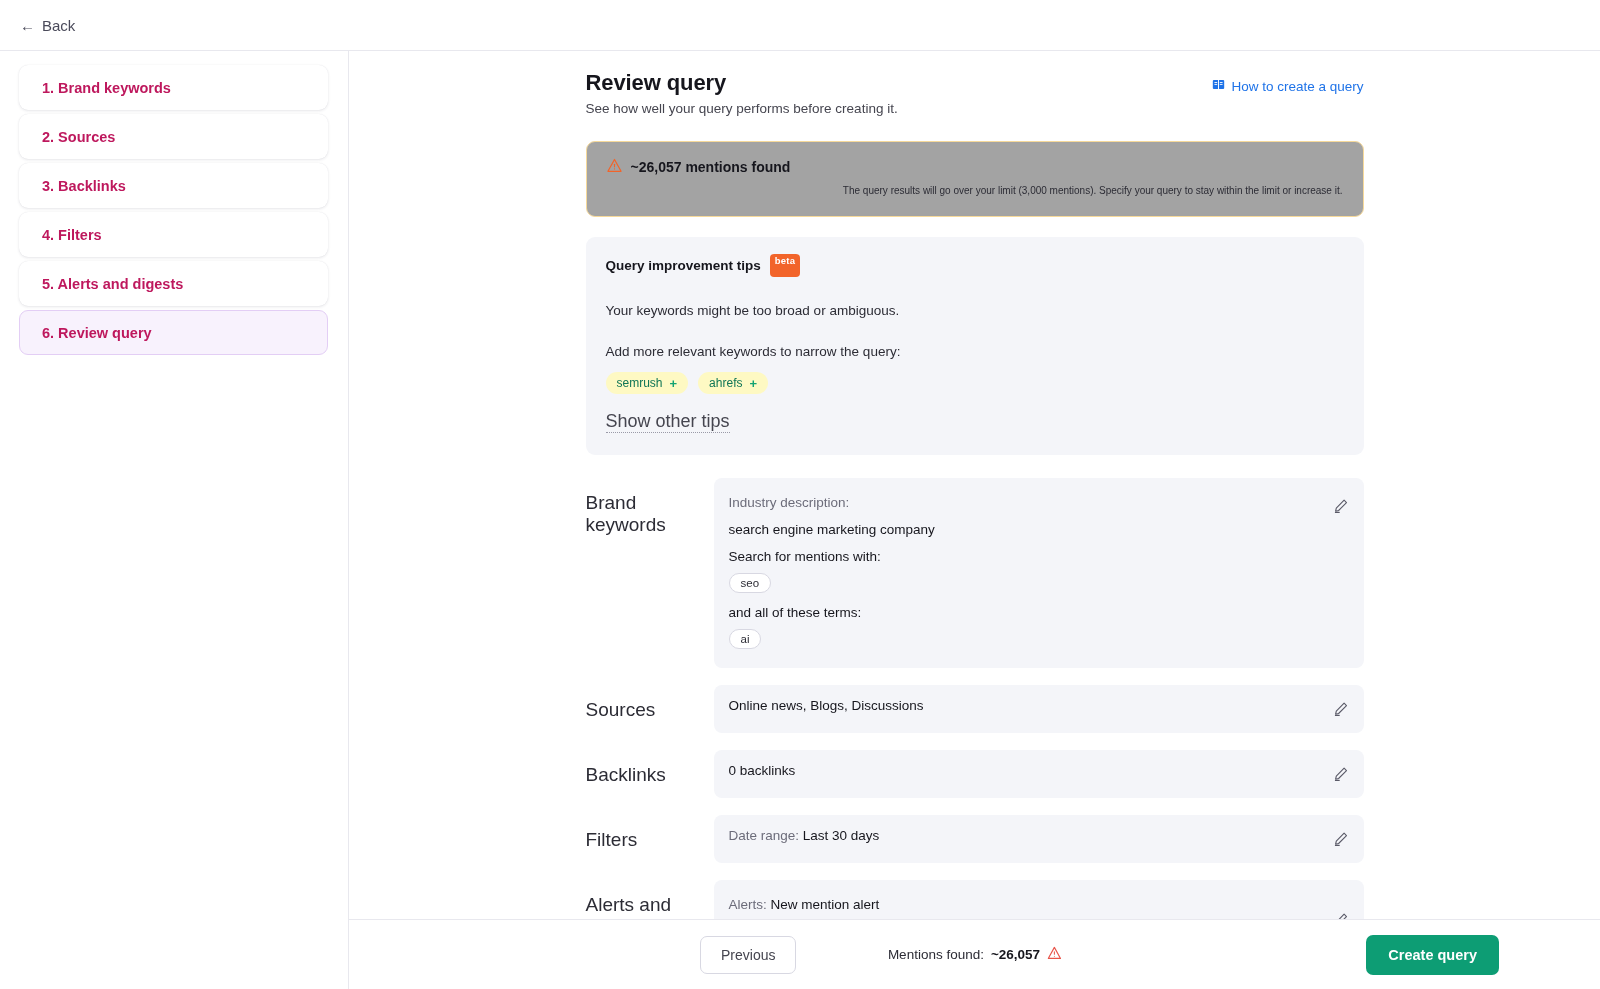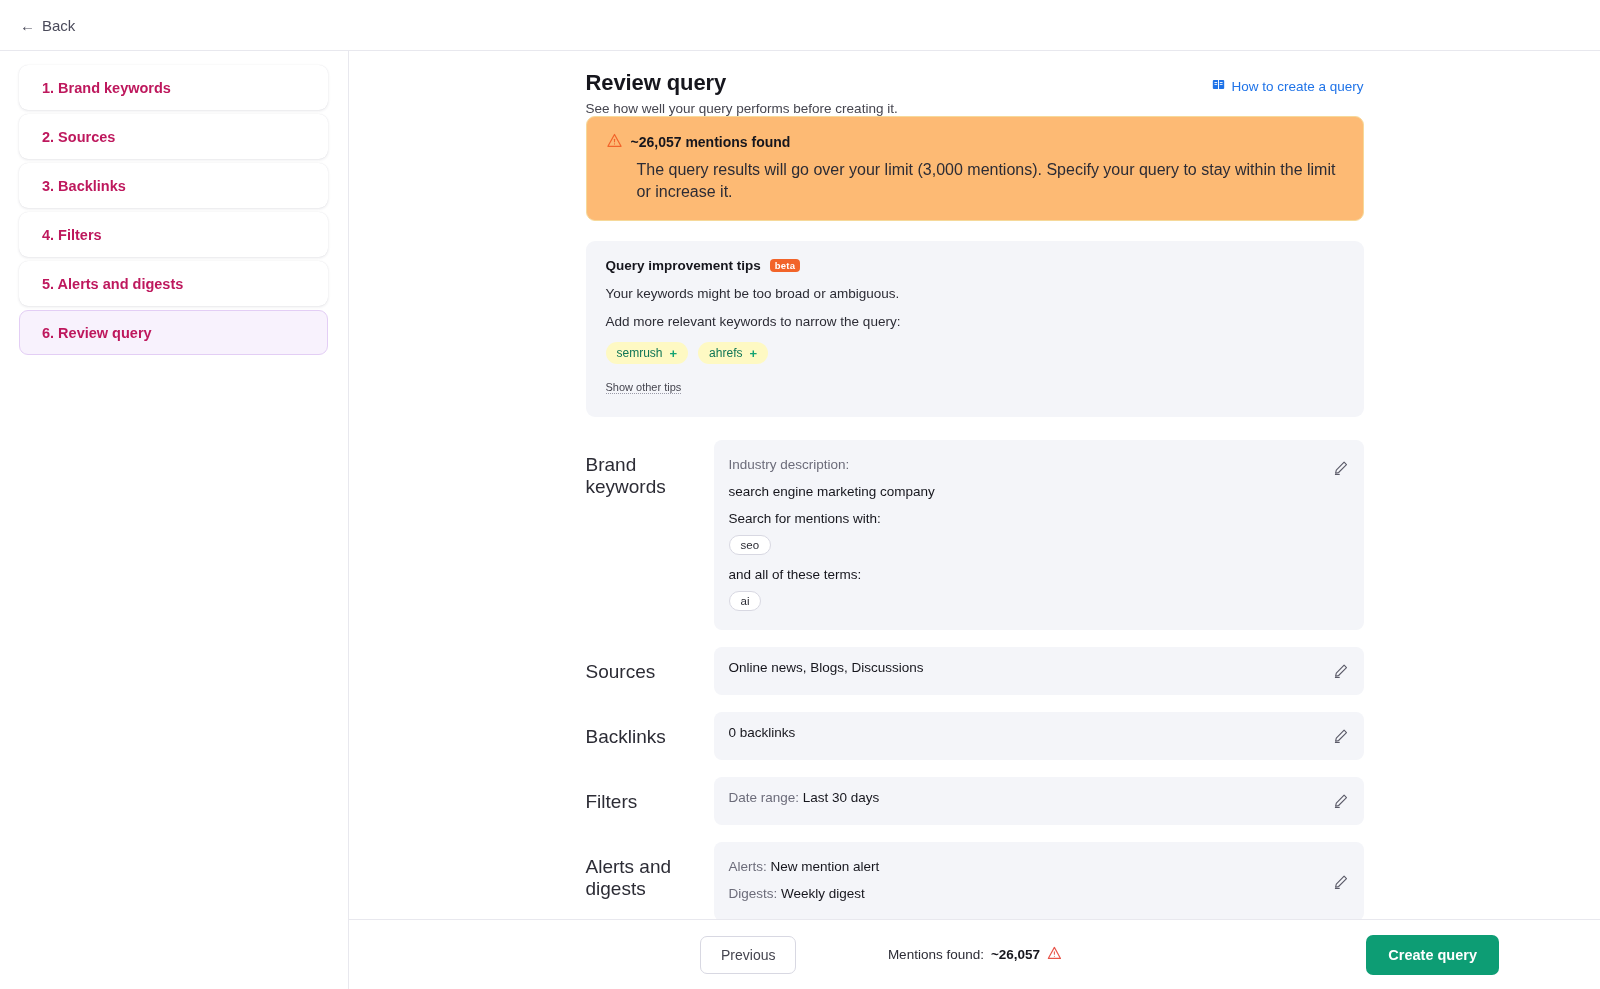--- a/index.html
+++ b/index.html
@@ -115,38 +115,40 @@
     color: #1f73e8;
     font-size: 13.5px;
     text-decoration: none;
     cursor: pointer;
     margin-top: 8px;
     white-space: nowrap;
   }
 
   
   .warn {
-    background: #fdba74;
+    margin-top: 25px;
+    background: #a3a3a3;
     border: 1px solid #f6d99a;
     border-radius: 9px;
     padding: 16px 20px 18px 20px;
   }
   .warn-title {
     display: flex;
     align-items: center;
     gap: 9px;
     font-size: 14px;
     font-weight: bold;
     color: #16161d;
   }
   .warn-body {
     margin: 8px 0 0 30px;
-    font-size: 16px;
+    font-size: 10px;
     color: #2c2c35;
     line-height: 1.35;
+    text-align: right;
   }
 
   
   .tips {
     margin-top: 20px;
     background: #f4f5f9;
     border-radius: 9px;
     padding: 17px 20px 22px 20px;
   }
   .tips-head {
@@ -156,46 +158,46 @@
     font-size: 13.5px;
     font-weight: bold;
     color: #16161d;
   }
   .beta {
     background: #f2642a;
     color: #ffffff;
     font-size: 9.5px;
     font-weight: bold;
     border-radius: 4px;
-    padding: 2px 5px 2px 5px;
+    padding: 2px 5px 12px 5px;
     line-height: 1;
     letter-spacing: .2px;
   }
   .tips-line {
     font-size: 13.5px;
     color: #2c2c35;
-    margin-top: 13px;
+    margin-top: 26px;
   }
   .chips { display: flex; gap: 10px; margin-top: 13px; }
   .chip-kw {
     background: #fef9c3;
     color: #0f7556;
     font-size: 12px;
     border-radius: 11px;
     padding: 4px 11px;
     display: inline-flex;
     align-items: center;
     gap: 7px;
     cursor: pointer;
   }
   .chip-kw .plus { font-size: 13px; font-weight: bold; color: #12a272; line-height: 1; }
   .show-other {
     margin-top: 17px;
     display: inline-block;
-    font-size: 11px;
+    font-size: 18px;
     color: #45454f;
     border-bottom: 1px dotted #9a9aa8;
     cursor: pointer;
   }
 
   
   .rows { margin-top: 23px; }
   .srow {
     display: flex;
     align-items: flex-start;

